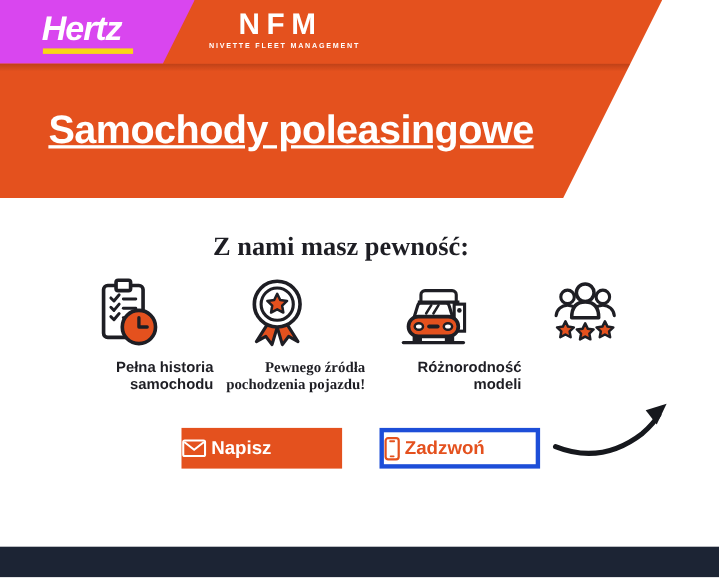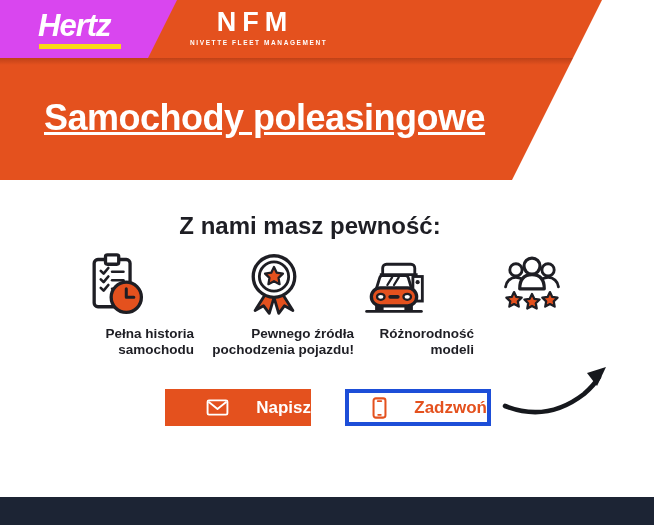--- a/index.html
+++ b/index.html
@@ -45,33 +45,33 @@
     margin-top:2px; white-space:nowrap;
   }
   
   .banner-title {
     position:absolute; left:44px; top:97px;
     color:#ffffff; font-size:36px; font-weight:bold; letter-spacing:-0.5px;text-decoration:underline;
   }
   
   .main-heading {
     position:absolute; left:0; top:212px; width:620px; text-align:center;
-    color:#1E1E24; font-size:24px; font-weight:bold;
+    color:#1E1E24; font-size:24px; font-weight:bold;font-family:Liberation Serif, serif;
   }
   
   .feature { position:absolute; top:250px; width:160px; text-align:right; }
   .feature .icon-box { height:70px; display:flex; align-items:center; justify-content:center; }
   .feature-label {
     margin-top:6px; color:#1E1E24; font-size:13.5px; font-weight:bold; line-height:16px;
   }
-  .f1 { left:34px; } .f2 { left:194px; } .f3 { left:314px; } .f4 { left:452px; }
+  .f1 { left:34px; } .f2 { left:172px;font-family:Liberation Serif, serif; } .f3 { left:314px; } .f4 { left:452px; }
   
   .btn {
     position:absolute; top:389px; width:146px; height:37px;
-    display:flex; align-items:center; justify-content:flex-end; gap:27px;
+    display:flex; align-items:center; justify-content:flex-start; gap:4px;
     font-size:17px; font-weight:bold; cursor:pointer; border:none;
     font-family:"Liberation Sans", sans-serif;
   }
   .btn-write { left:165px; background:#E4511E; color:#ffffff; }
   .btn-call  { left:345px; background:#ffffff; color:#E4511E; border:4px solid #1d4ed8; }
   
   .arrow-wrap { position:absolute; left:500px; top:361px; width:115px; height:60px; }
   
   .footer-bar {
     position:absolute; left:0; top:497px; width:654px; height:28px;

